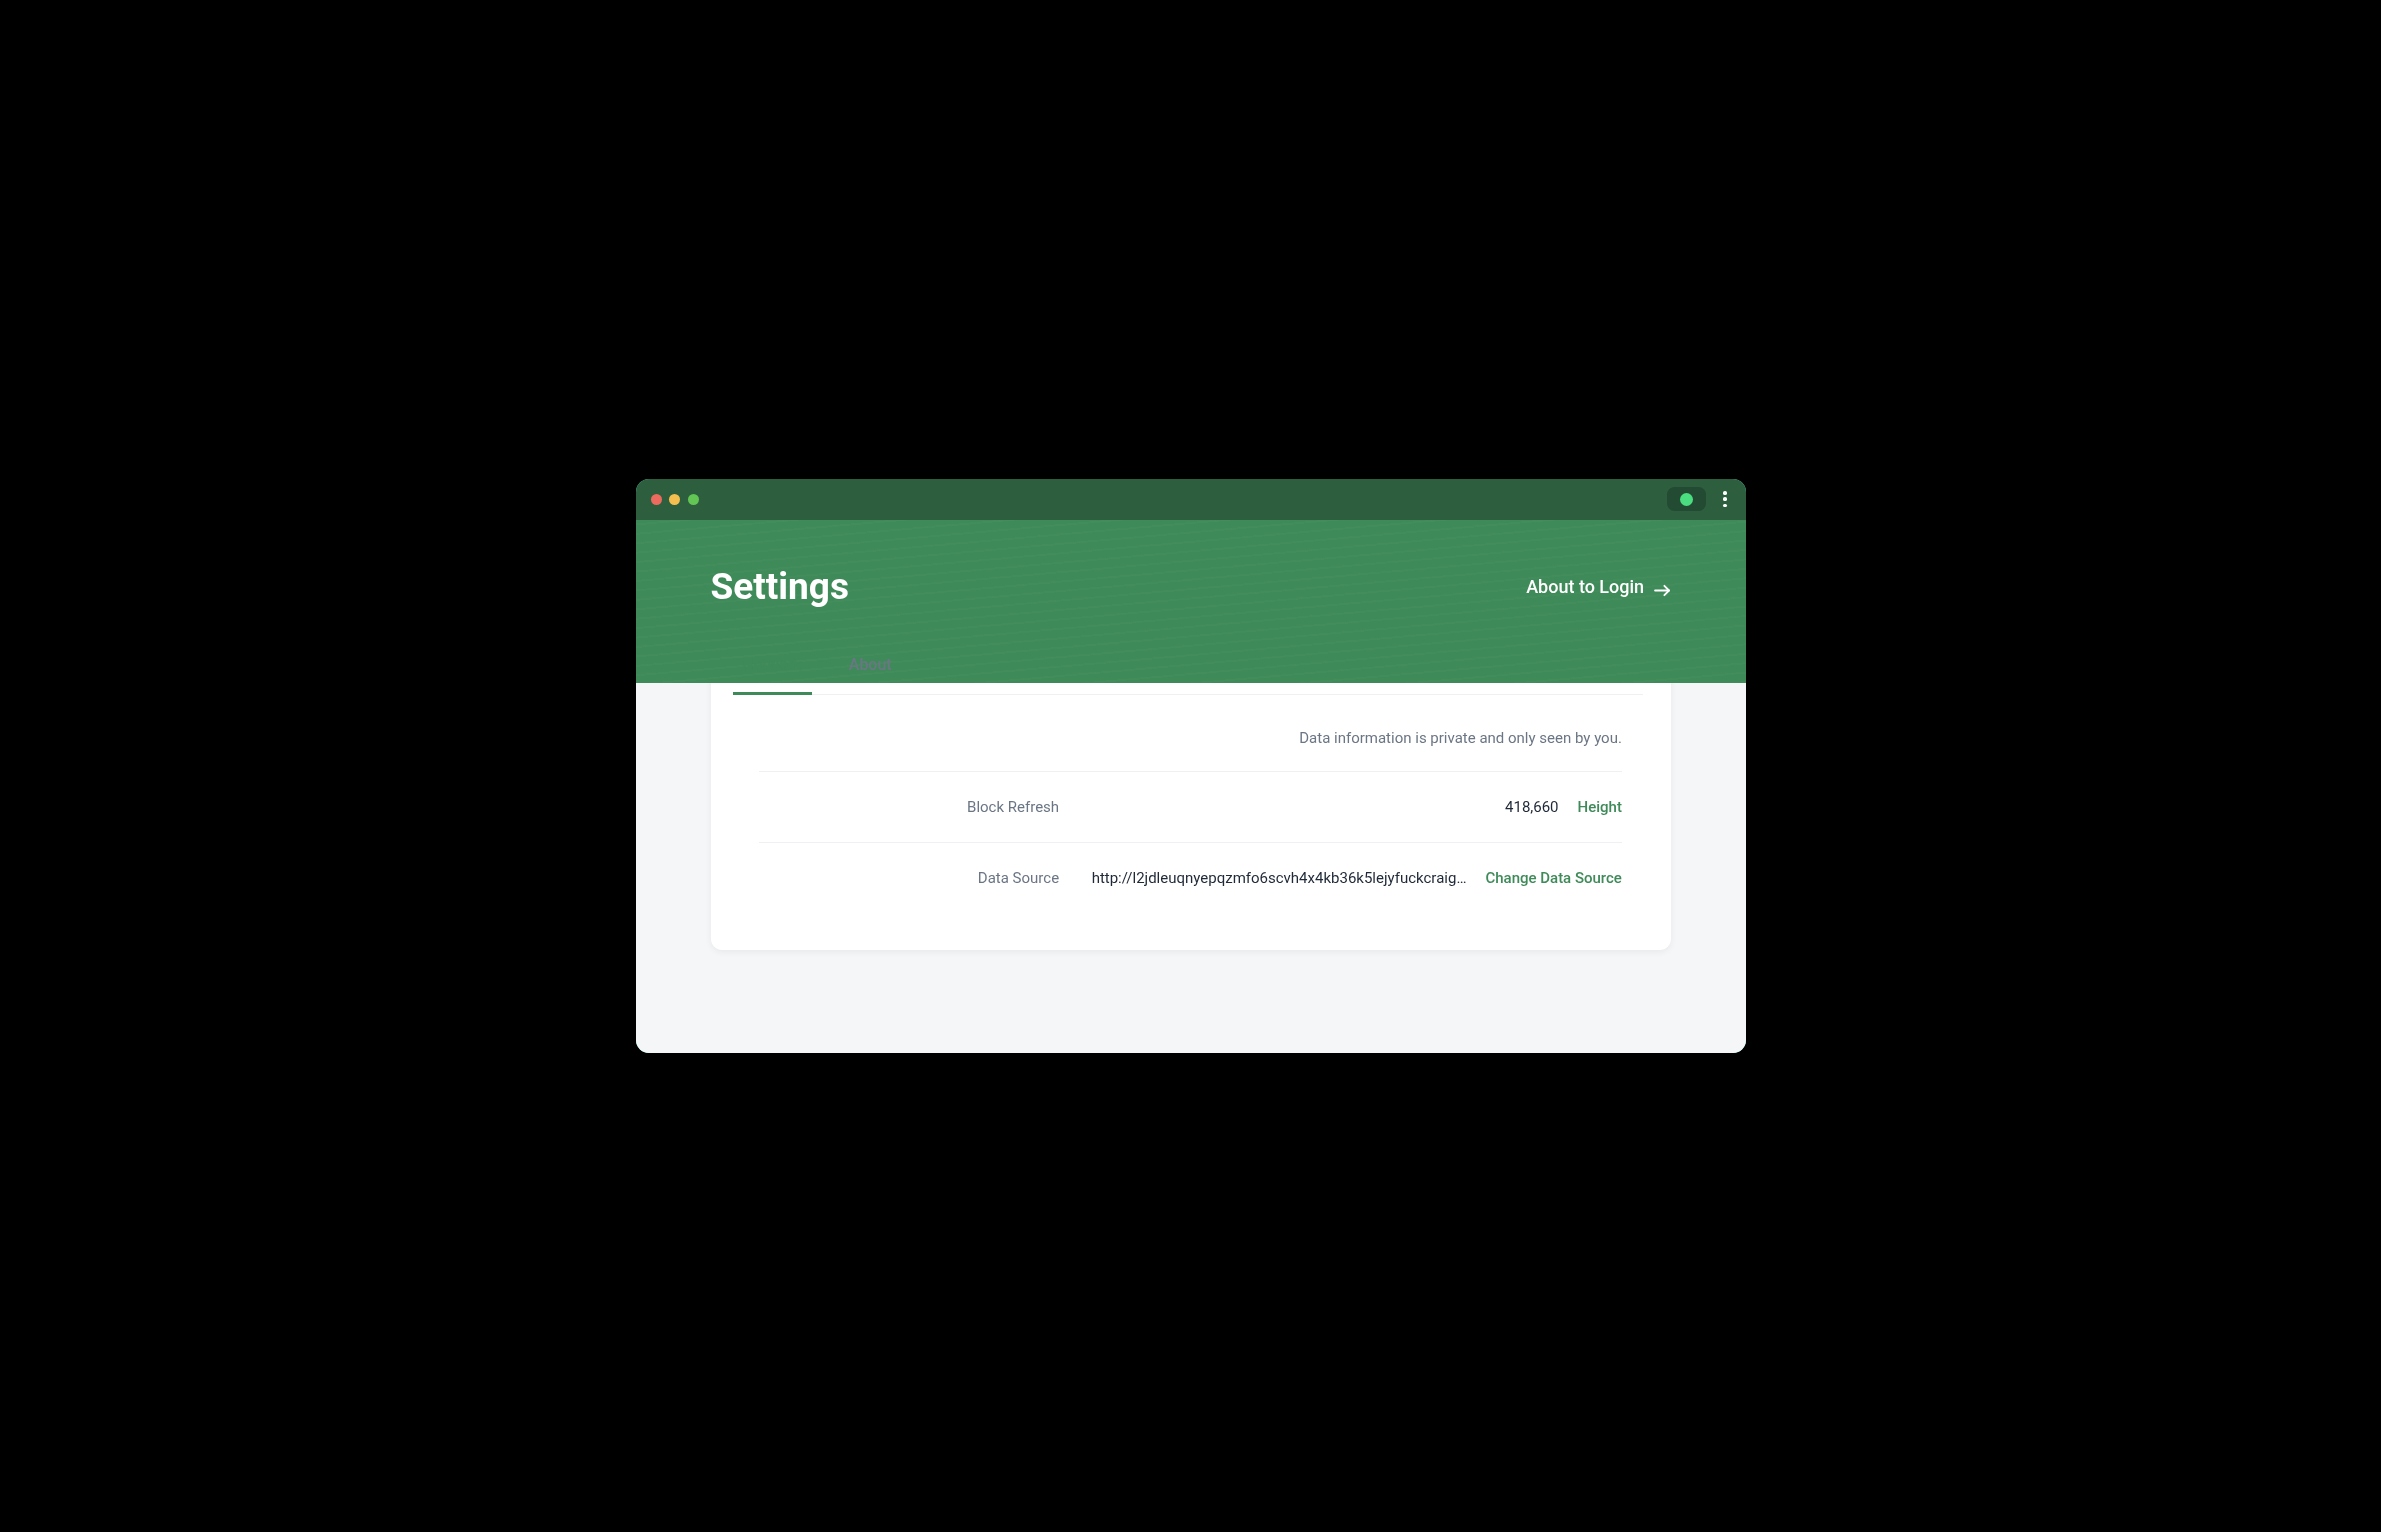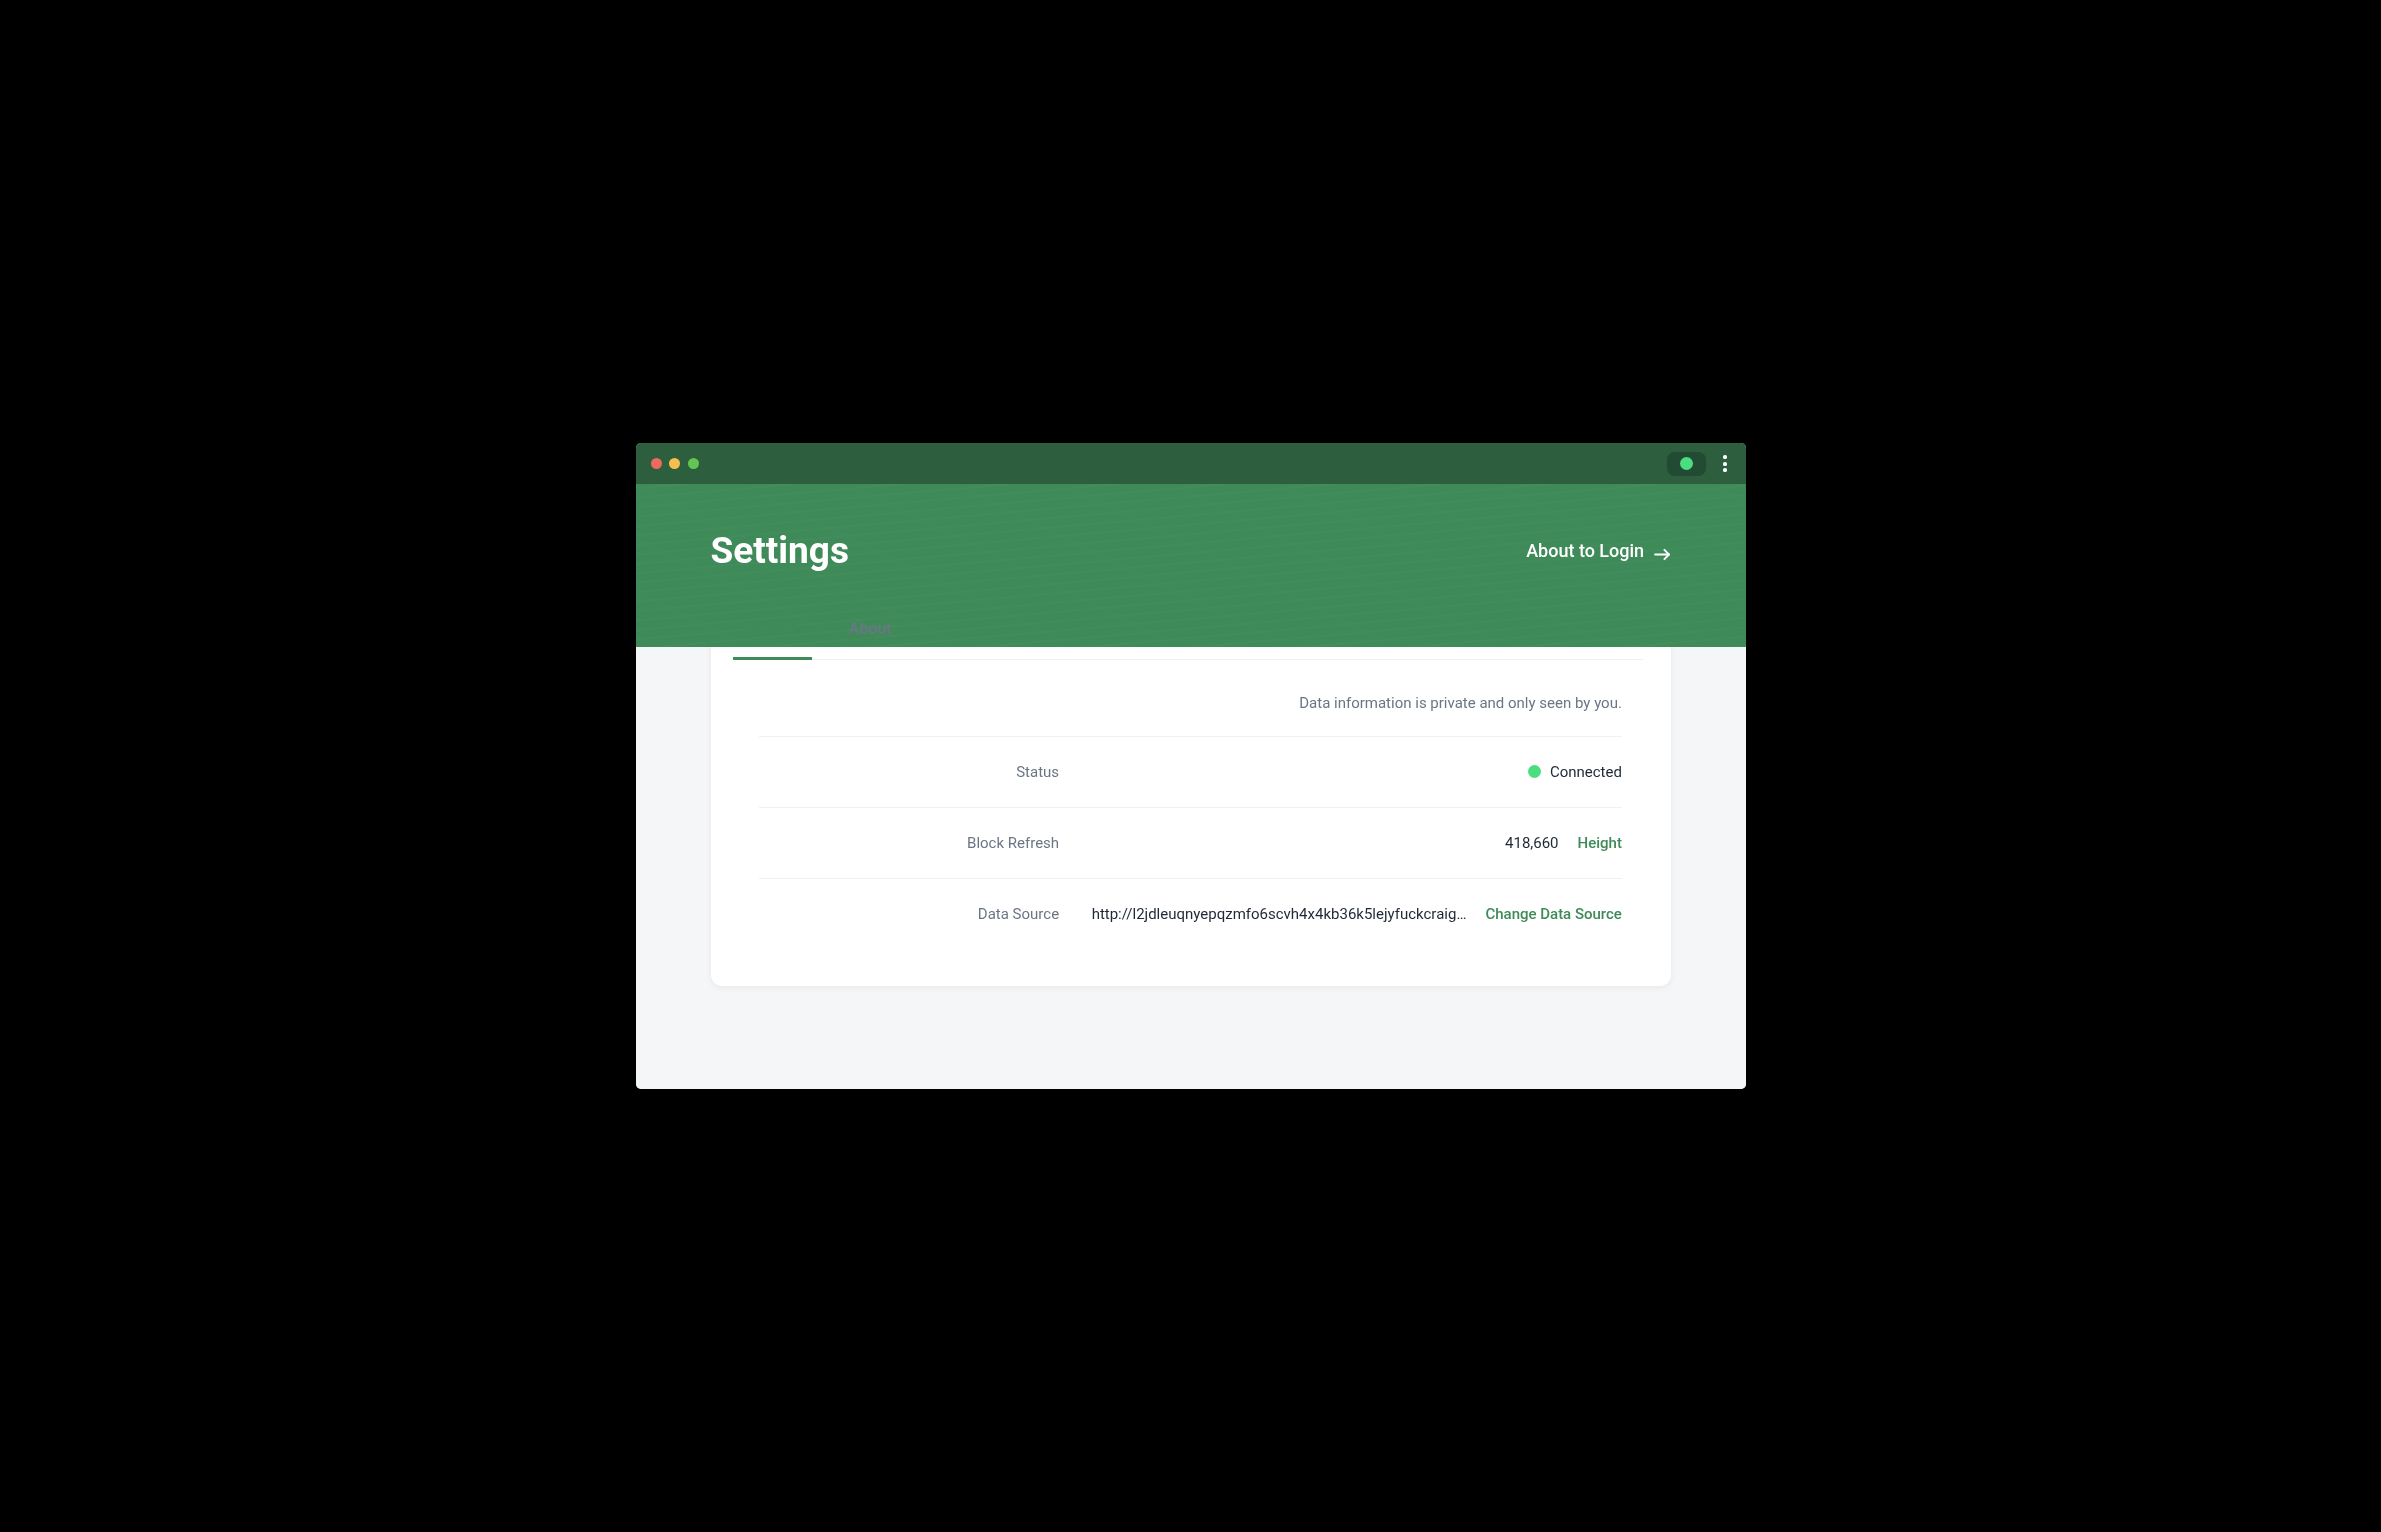--- a/index.html
+++ b/index.html
@@ -12,21 +12,21 @@
       background: #000;
       display: flex;
       align-items: center;
       justify-content: center;
       min-height: 100vh;
       padding: 37px;
     }
     .window {
       width: 1110px;
       background: #5eead4;
-      border-radius: 5px;
+      border-radius: 13px;
       overflow: hidden;
       box-shadow: 0 19px 56px rgba(0,0,0,0.5);
     }
     .titlebar {
       background: #2d5f3f;
       height: 41px;
       display: flex;
       align-items: center;
       justify-content: space-between;
       padding: 0 15px;
@@ -248,28 +248,20 @@
   <div class="body-area">
     <div class="card">
       <div class="tabs">
         <div class="tab active">Network</div>
         <div class="tab">About</div>
       </div>
 
       <div class="section">
         <p class="section-subtitle">Data information is private and only seen by you.</p>
 
-        <div class="row">
-          <div class="row-label">Status</div>
-          <div class="row-value"></div>
-          <div class="row-action">
-            <div class="status-dot"></div>
-            <span class="status-text">Connected</span>
-          </div>
-        </div>
 
         <div class="row">
           <div class="row-label">Block Refresh</div>
           <div class="row-value">418,660</div>
           <div class="row-action">
             <span class="link-action">Height</span>
           </div>
         </div>
 
         <div class="row">

